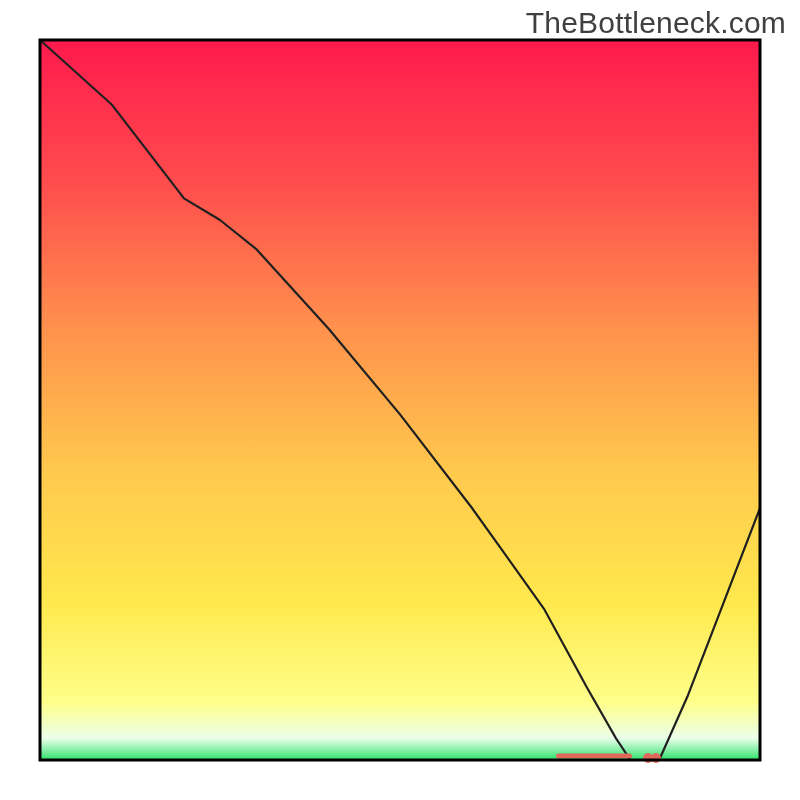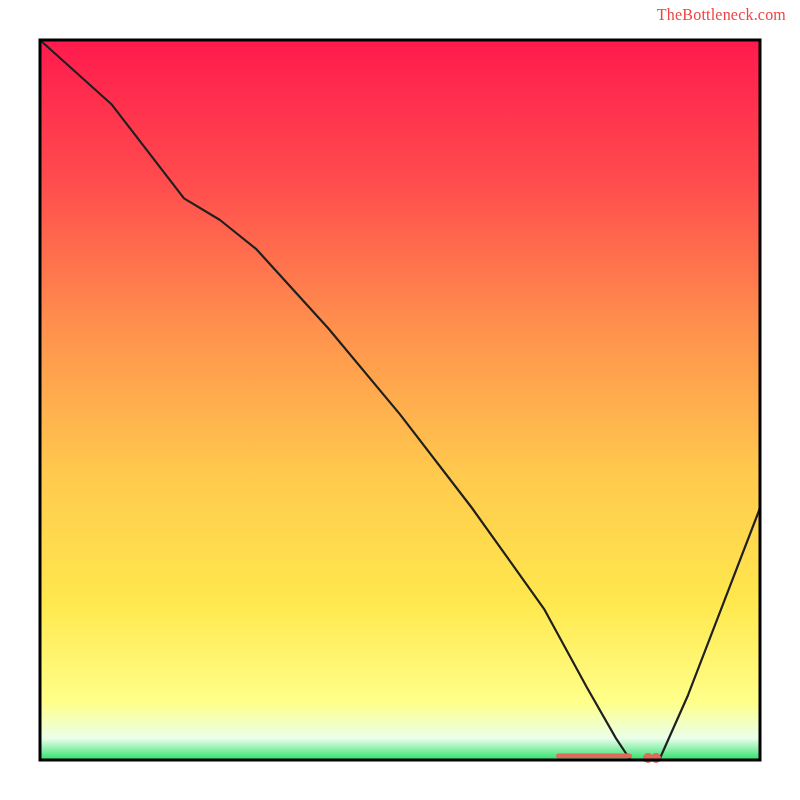--- a/index.html
+++ b/index.html
@@ -12,23 +12,23 @@
   }
   .wrap {
     position: relative;
     width: 800px;
     height: 800px;
   }
   .watermark {
     position: absolute;
     top: 6px;
     right: 14px;
-    font-family: Liberation Serif, serif;
-    font-size: 16px;
-    color: #ef4444;
+    font-family: Liberation Sans, sans-serif;
+    font-size: 30px;
+    color: #404040;
     letter-spacing: 0.2px;
     user-select: none;
   }
   svg {
     position: absolute;
     left: 0;
     top: 0;
   }
 </style>
 </head>

